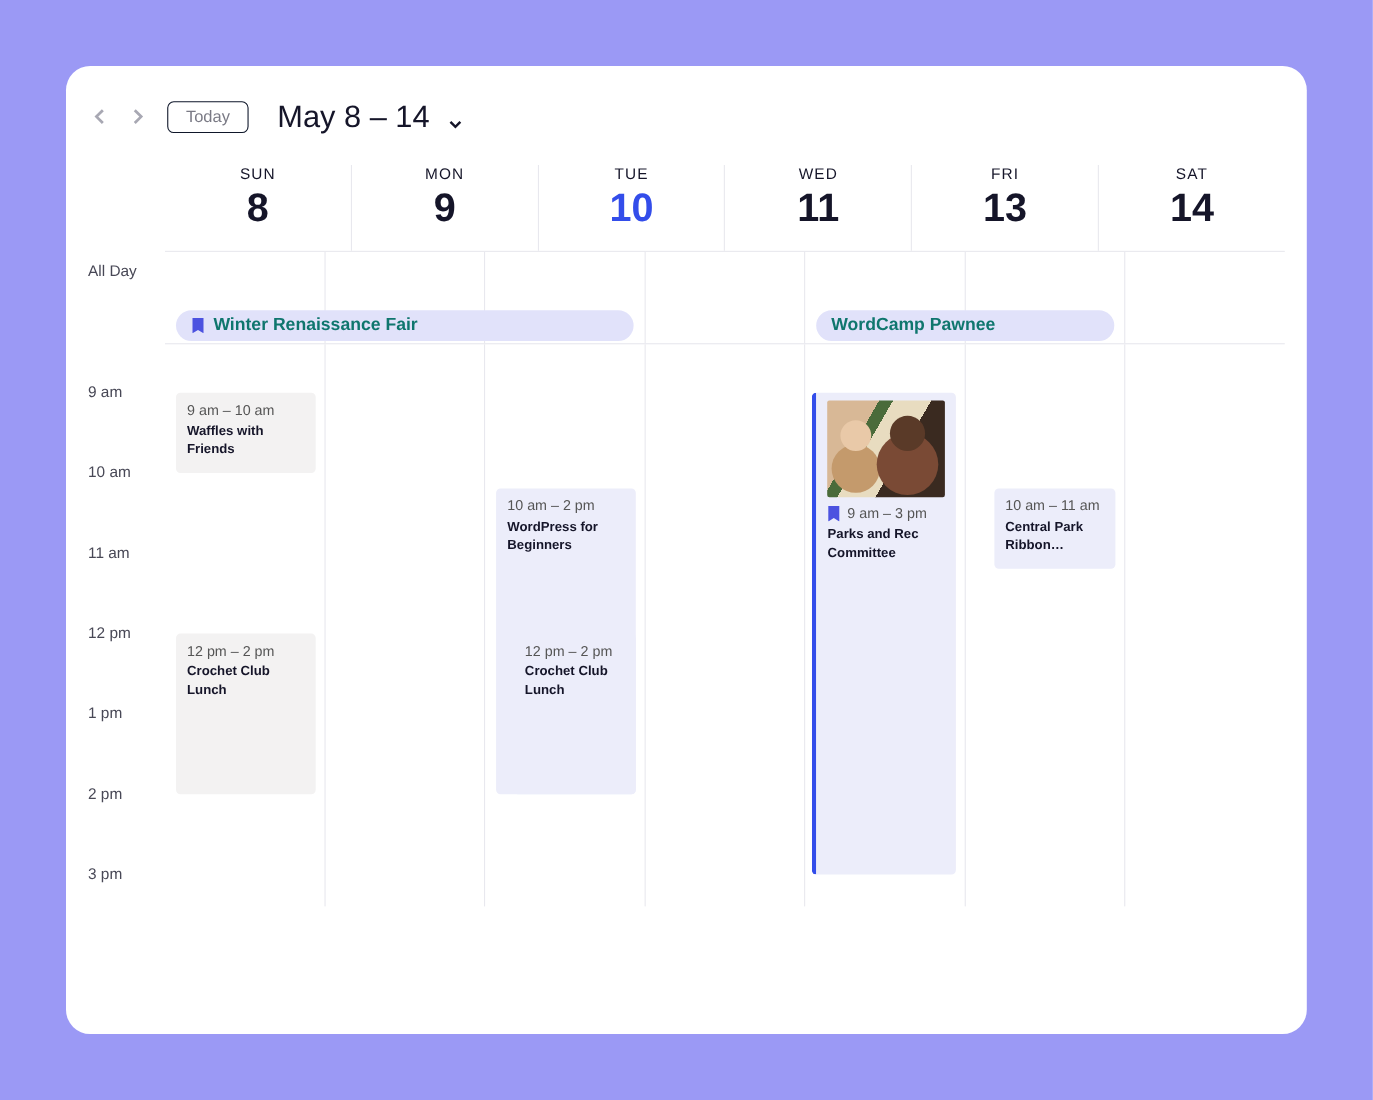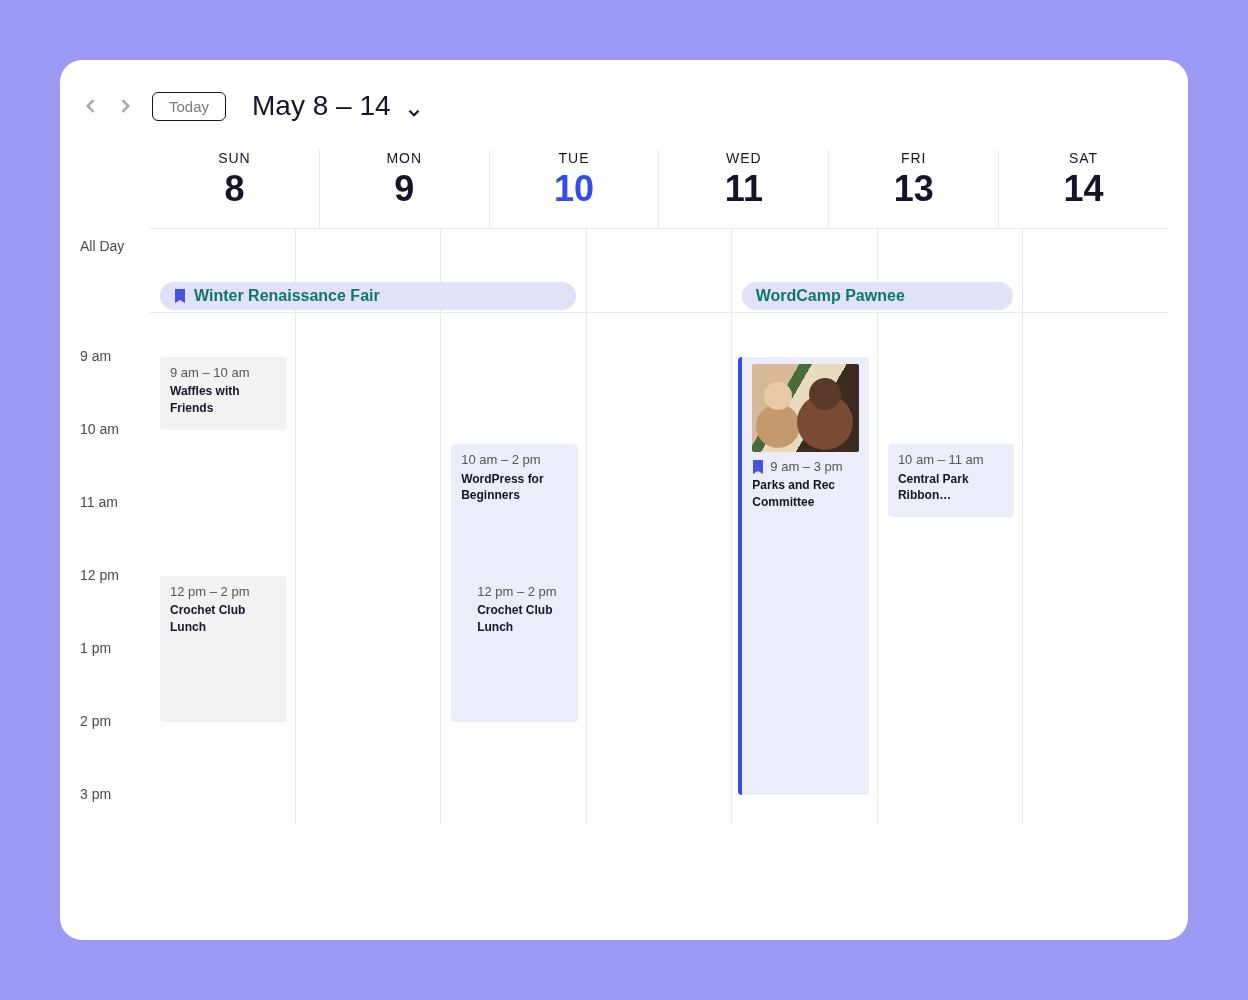--- a/index.html
+++ b/index.html
@@ -322,21 +322,21 @@
             <div class="meta">
               <svg class="bookmark-icon" viewBox="0 0 12 14">
                 <path d="M1 0h10v14l-5-3-5 3z"></path>
               </svg>
               <span class="time">9 am – 3 pm</span>
             </div>
             <div class="title">Parks and Rec Committee</div>
           </div>
         </div>
         <div class="day-col">
-          <div class="event purple" style="top: 131.4px; height: 73px;">
+          <div class="event purple" style="top: 131.4px; height: 73px; margin-left: 16px;">
             <div class="meta">
               <span class="time">10 am – 11 am</span>
             </div>
             <div class="title">Central Park Ribbon…</div>
           </div>
         </div>
         <div class="day-col"></div>
       </div>
   </div>
 

